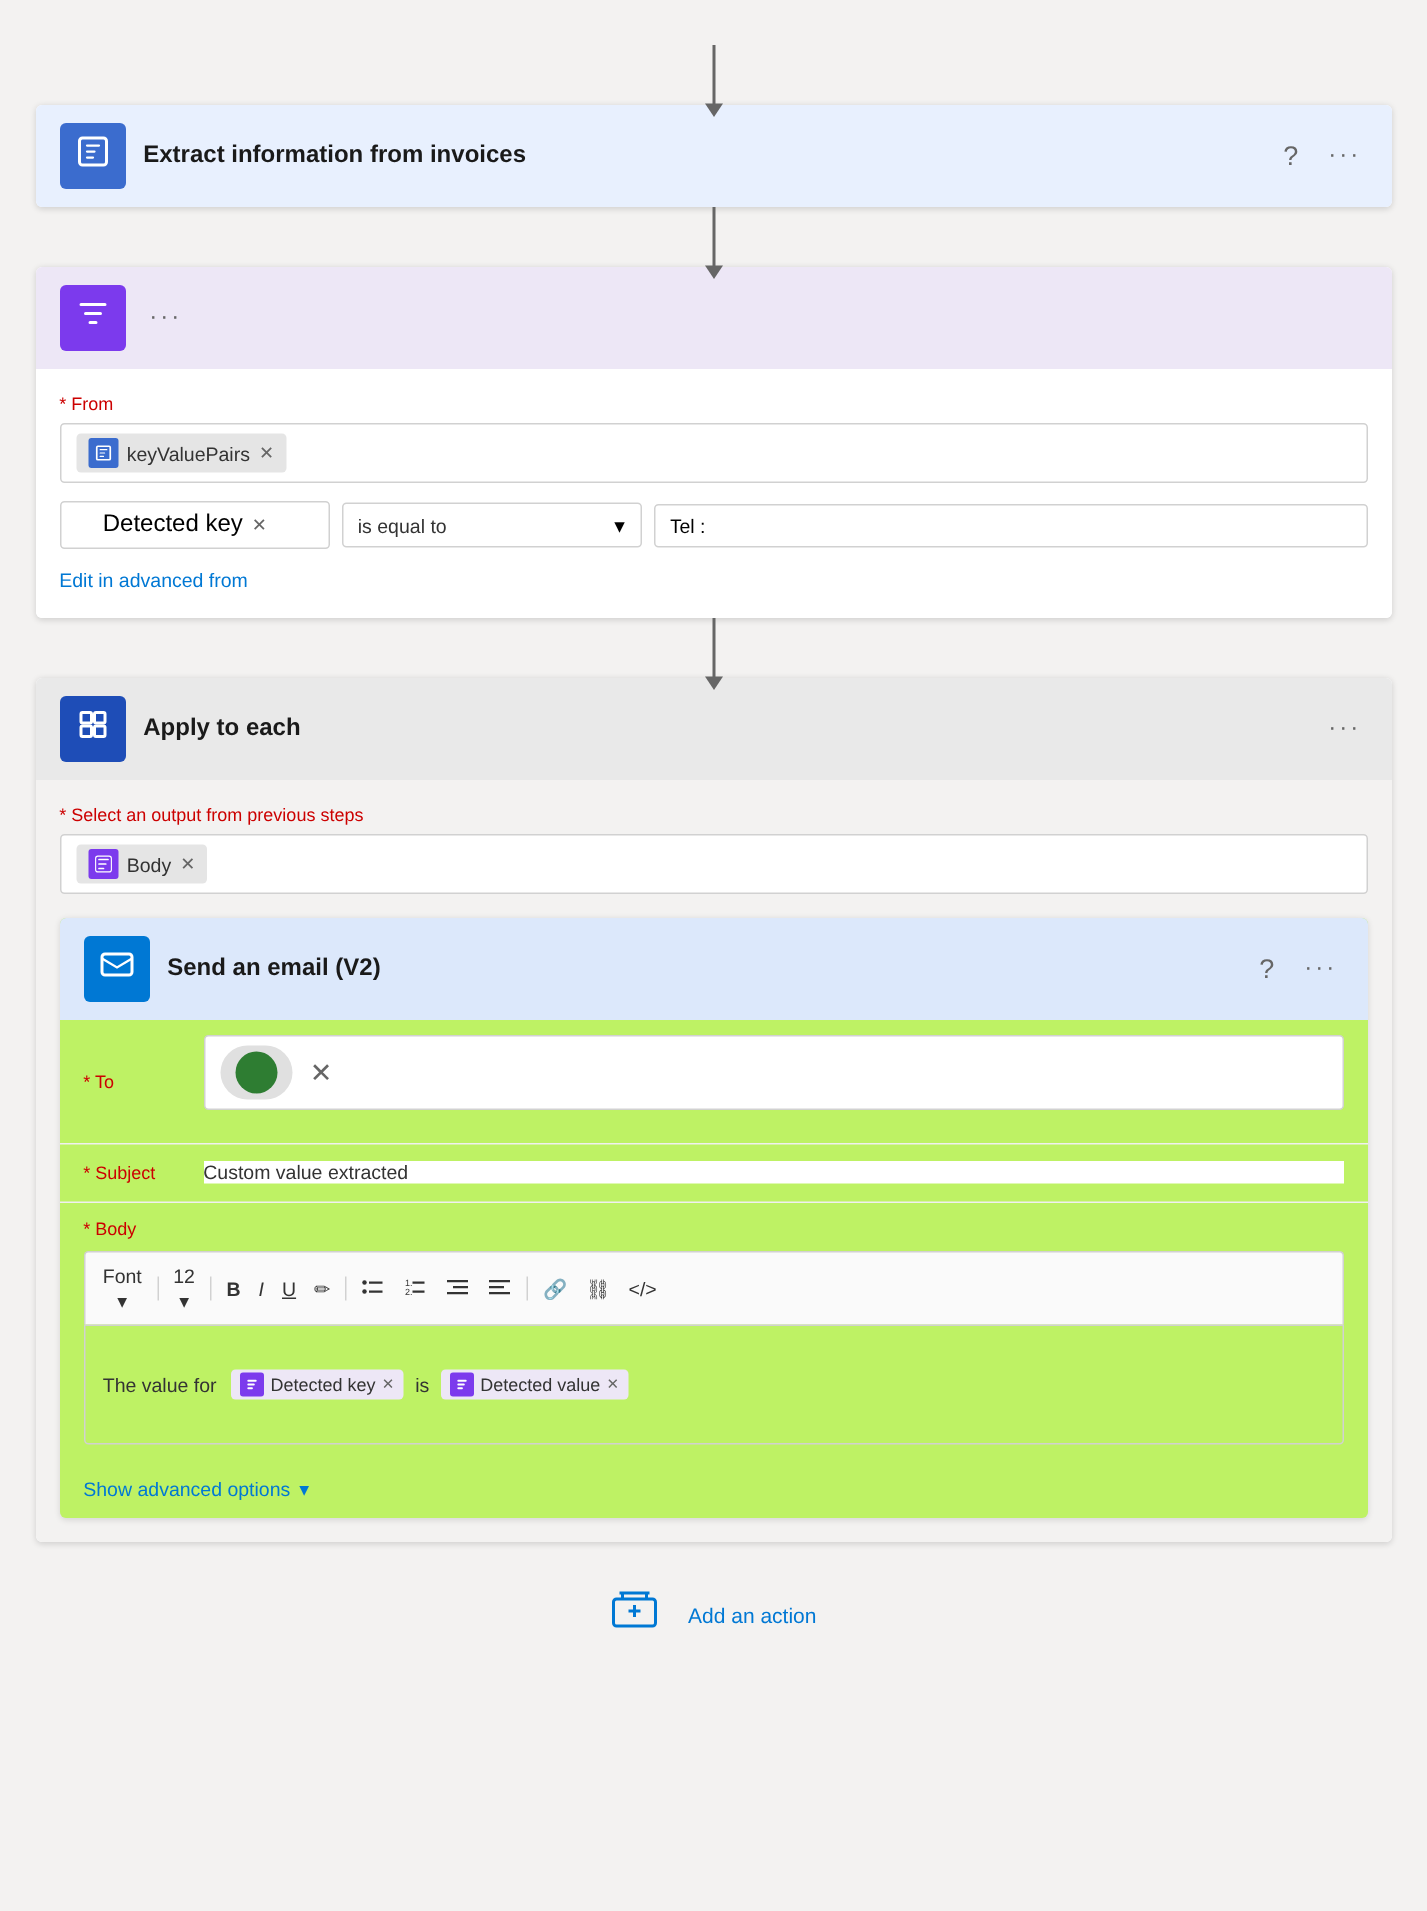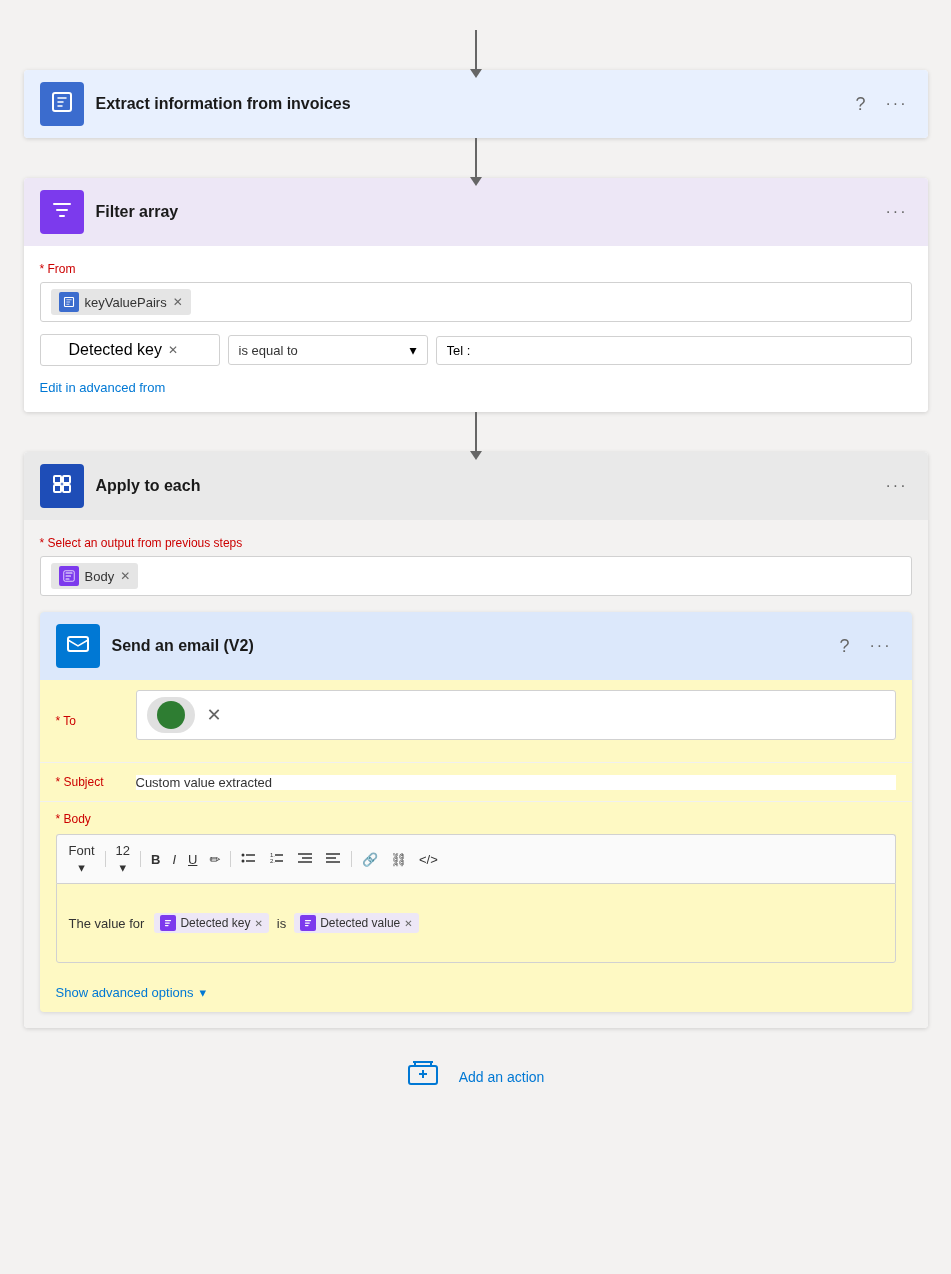--- a/index.html
+++ b/index.html
@@ -191,21 +191,21 @@
       padding: 16px;
       background: #f3f2f1;
     }
     .select-output-label {
       font-size: 12px;
       color: #c00;
       margin-bottom: 6px;
     }
     .email-card {
       width: 100%;
-      background: #fef9c3;
+      background: #bef264;
       border-radius: 4px;
       box-shadow: 0 1px 4px rgba(0,0,0,0.12);
       margin-top: 16px;
       overflow: hidden;
     }
     .email-card-header {
       display: flex;
       align-items: center;
       padding: 12px 16px;
       background: #dce8fb;
@@ -387,21 +387,20 @@
 
   <div class="card">
     <div class="card-header purple-bg">
       <div class="icon-box purple">
         <span class="icon-svg">
           <svg width="24" height="24" viewBox="0 0 24 24" fill="none">
             <path d="M4 6h16M7 12h10M10 18h4" stroke="white" stroke-width="2" stroke-linecap="round"></path>
           </svg>
         </span>
       </div>
-      <span class="card-title">Filter array</span>
       <div class="card-actions">
         <button class="icon-btn">
           <span class="dots-icon">···</span>
         </button>
       </div>
     </div>
     <div class="card-body">
       <div class="field-label">* From</div>
       <div class="input-row">
         <span class="token">

